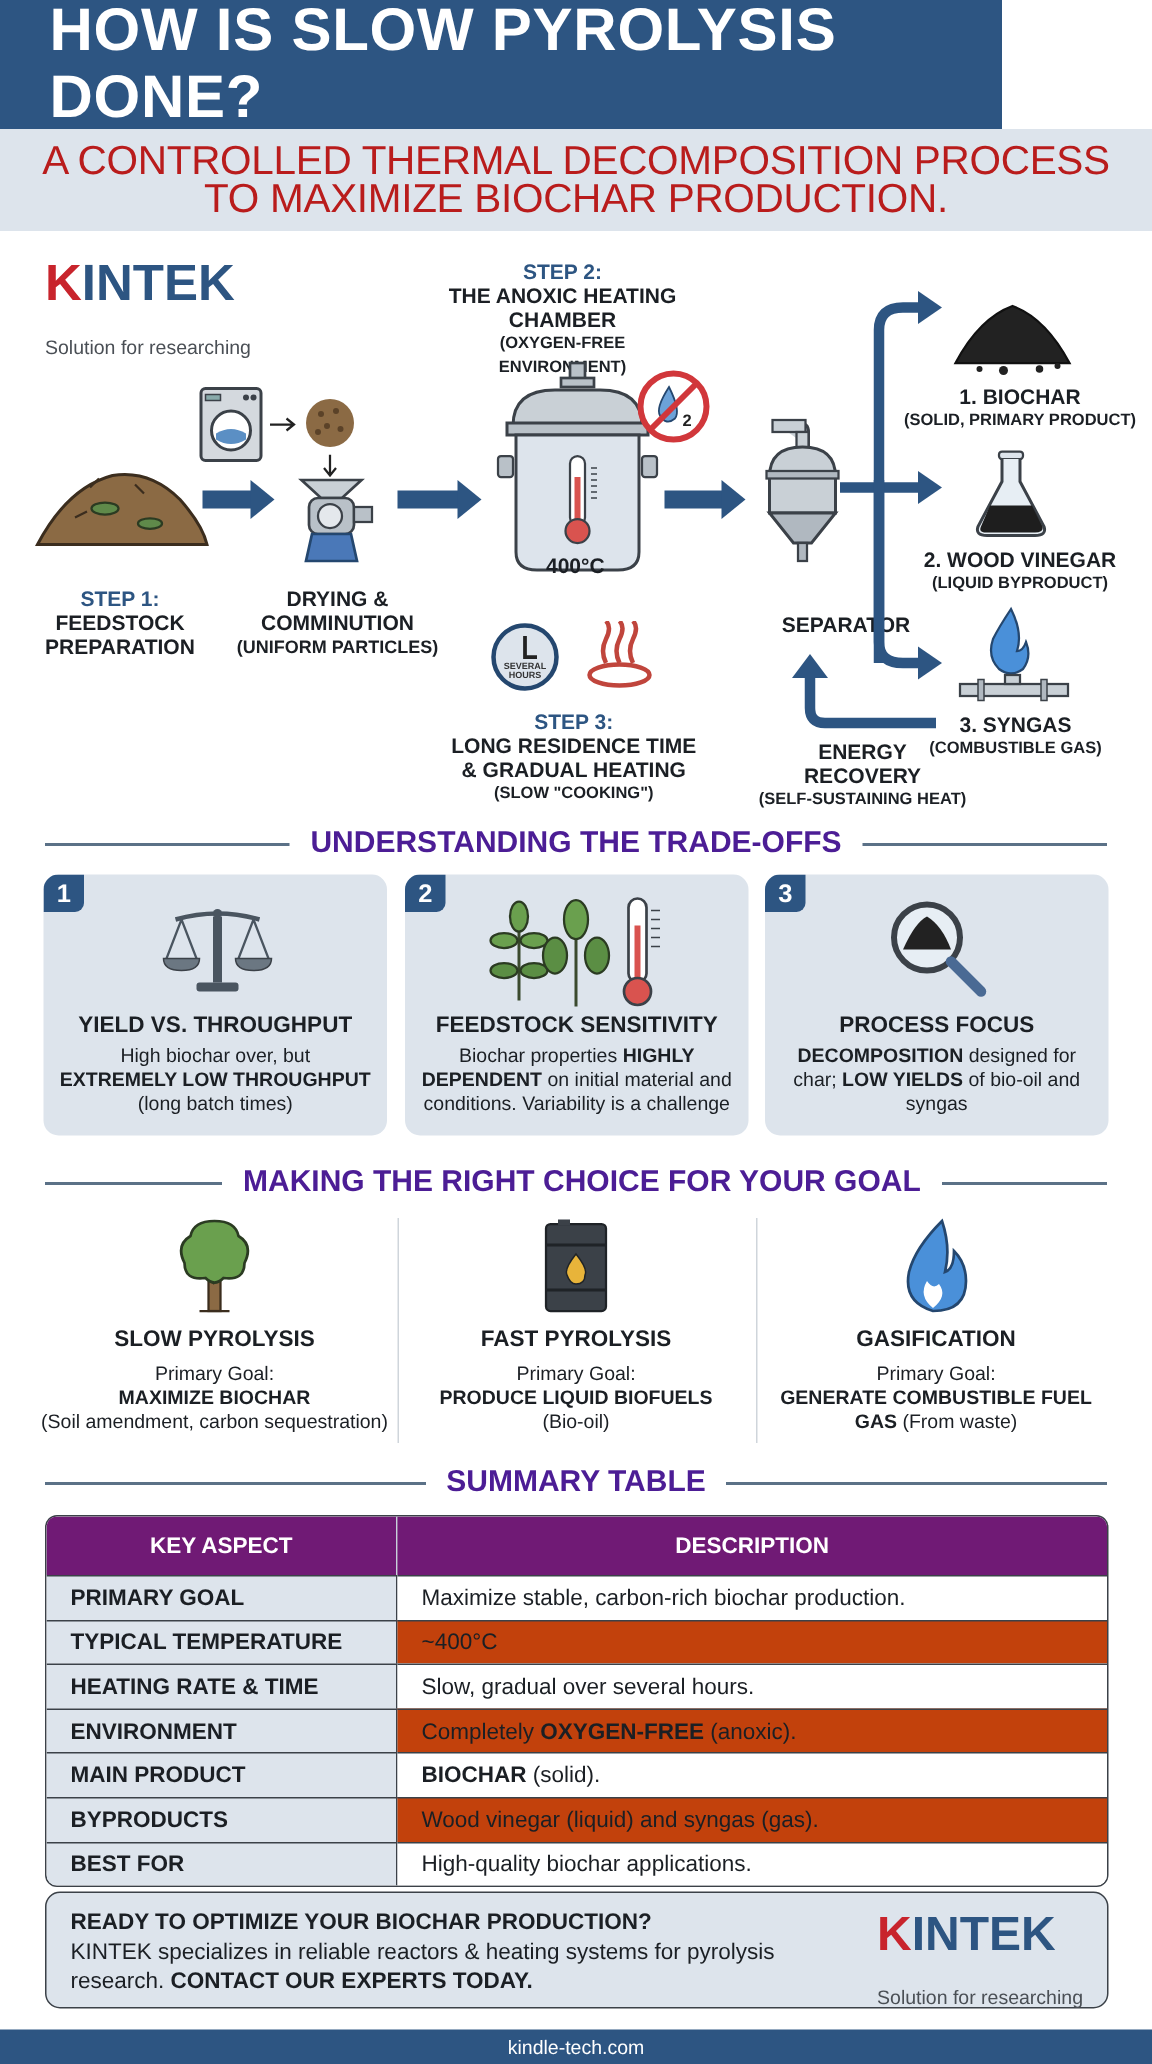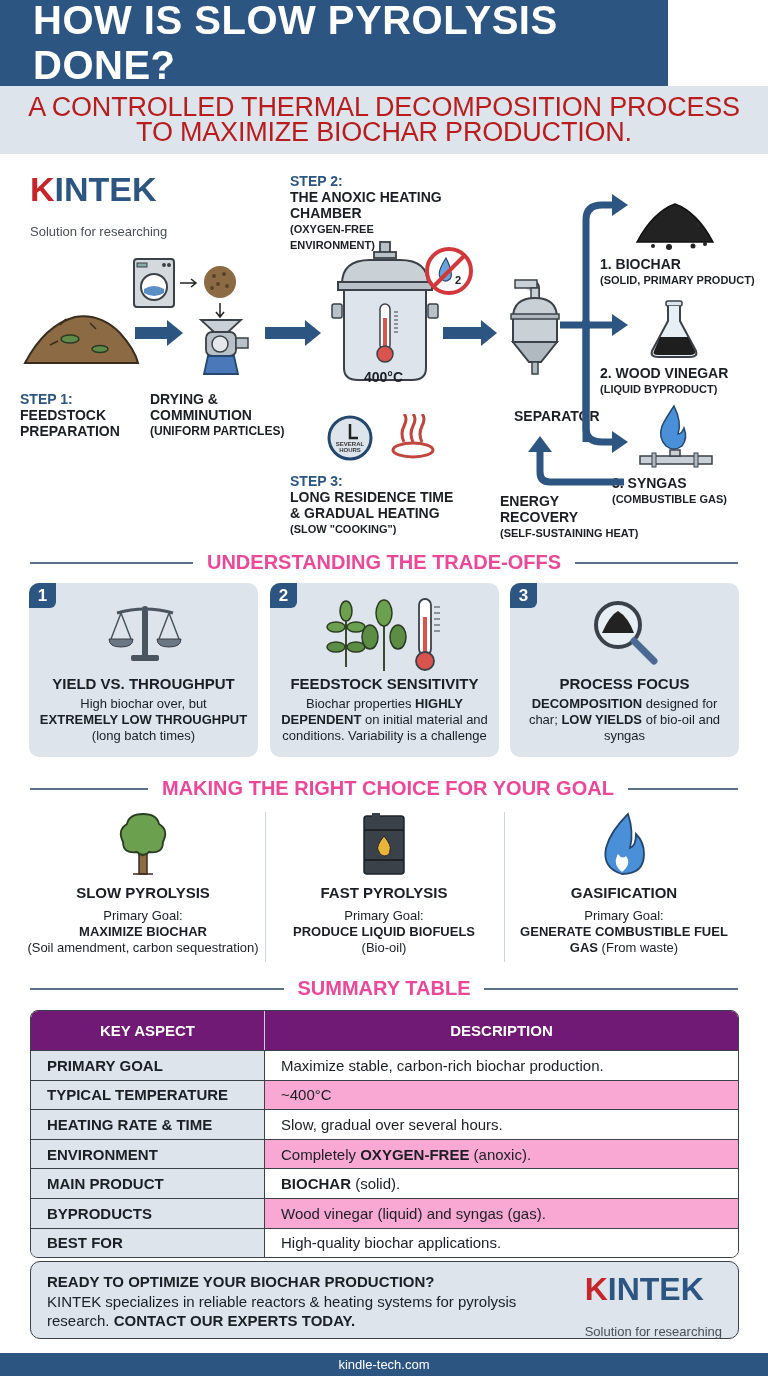--- a/index.html
+++ b/index.html
@@ -10,51 +10,51 @@
   .hdr h1 { color: #fff; font-size: 40px; font-weight: 700; letter-spacing: 0.5px; }
   .sub { position: absolute; left: 0; top: 86px; width: 768px; height: 68px; background: #dde4ec; display: flex; flex-direction: column; align-items: center; justify-content: center; }
   .sub div { font-size: 27px; font-weight: 400; color: #b91c1c; line-height: 25px; letter-spacing: -0.2px; }
 
   .logo { position: absolute; }
   .logo .word { font-size: 34px; font-weight: 700; color: #2d5582; letter-spacing: 0px; line-height: 34px; }
   .logo .word .k { color: #c8242c; }
   .logo .tag { font-size: 13px; color: #4a4f55; margin-top: 18px; }
 
   .abs { position: absolute; }
-  .lbl { position: absolute; text-align: left; font-weight: 700; font-size: 14px; line-height: 16px; color: #1b1f24; }
+  .lbl { position: absolute; text-align: center; font-weight: 700; font-size: 14px; line-height: 16px; color: #1b1f24; }
   .lbl .step { color: #2d5582; font-size: 14px; }
   .lbl .small { font-size: 11px; font-weight: 700; }
 
   .arrow { position: absolute; height: 12px; background: #2d5582; }
   .arrow::after { content: ""; position: absolute; right: -14px; top: -7px; border-left: 16px solid #2d5582; border-top: 13px solid transparent; border-bottom: 13px solid transparent; }
 
   .section-title { position: absolute; left: 0; width: 768px; display: flex; align-items: center; justify-content: center; gap: 14px; }
   .section-title .line { height: 2px; background: #5b7187; flex: 1; }
-  .section-title h2 { font-size: 20px; font-weight: 700; color: #ec4899; white-space: nowrap; }
+  .section-title h2 { font-size: 20px; font-weight: 700; color: #4c1d95; white-space: nowrap; }
 
   .card { position: absolute; top: 583px; width: 229px; height: 174px; background: #dde4ec; border-radius: 10px; overflow: hidden; }
   .card .num { position: absolute; left: 0; top: 0; width: 27px; height: 25px; background: #2d5582; color: #fff; font-weight: 700; font-size: 17px; display: flex; align-items: center; justify-content: center; border-bottom-right-radius: 6px; }
   .card .title { position: absolute; left: 0; width: 100%; top: 92px; text-align: center; font-size: 15px; font-weight: 700; }
   .card .body { position: absolute; left: 6px; right: 6px; top: 113px; text-align: center; font-size: 13px; line-height: 16px; }
   .card .body b { font-weight: 700; }
   .card svg { position: absolute; }
 
   .goal { position: absolute; top: 812px; width: 236px; height: 150px; text-align: center; }
   .goal .gtitle { position: absolute; left: 0; width: 100%; top: 72px; font-size: 15px; font-weight: 700; }
   .goal .gbody { position: absolute; left: 0; width: 100%; top: 96px; font-size: 13px; line-height: 16px; }
   .vsep { position: absolute; top: 812px; width: 1px; height: 150px; background: #cfd5db; }
 
   table.sum { position: absolute; left: 30px; top: 1010px; width: 709px; border-collapse: separate; border-spacing: 0; border: 1.5px solid #3b4148; border-radius: 8px; overflow: hidden; font-size: 15px; }
   table.sum th { background: #701a75; color: #fff; font-weight: 700; height: 39px; font-size: 15px; text-align: center; }
   table.sum th:first-child { width: 234px; border-right: 1px solid #c6d0da; }
   table.sum td { height: 29.6px; border-top: 1.5px solid #3b4148; padding: 0 16px; }
   table.sum td:first-child { font-weight: 700; border-right: 1.5px solid #3b4148; background: #dde4ec; }
   table.sum tr.alt td:last-child { background: #dde4ec; }
   table.sum tr td:last-child { background: #fff; }
-  table.sum tr.alt td:last-child { background: #f9a8d4; }
+  table.sum tr.alt td:last-child { background: #c2410c; }
 
   .cta { position: absolute; left: 30px; top: 1261px; width: 709px; height: 78px; background: #dde4ec; border: 1.5px solid #3b4148; border-radius: 10px; }
   .cta .t1 { position: absolute; left: 16px; top: 11px; font-size: 15px; font-weight: 700; }
   .cta .t2 { position: absolute; left: 16px; top: 30px; font-size: 15px; line-height: 19px; width: 470px; }
   .cta .t2 b { font-weight: 700; }
 
   .foot { position: absolute; left: 0; top: 1353px; width: 768px; height: 23px; background: #2d5582; color: #fff; font-size: 13px; display: flex; align-items: center; justify-content: center; }
 </style>
 </head>
 <body>

